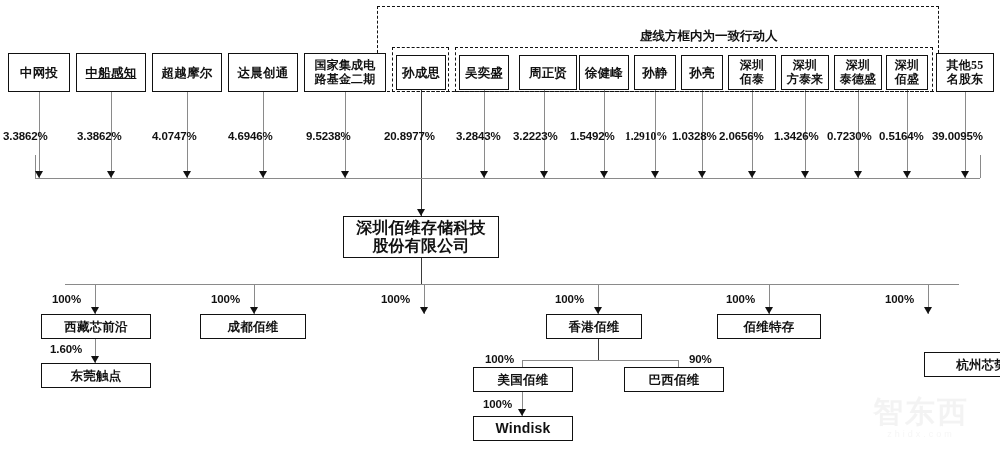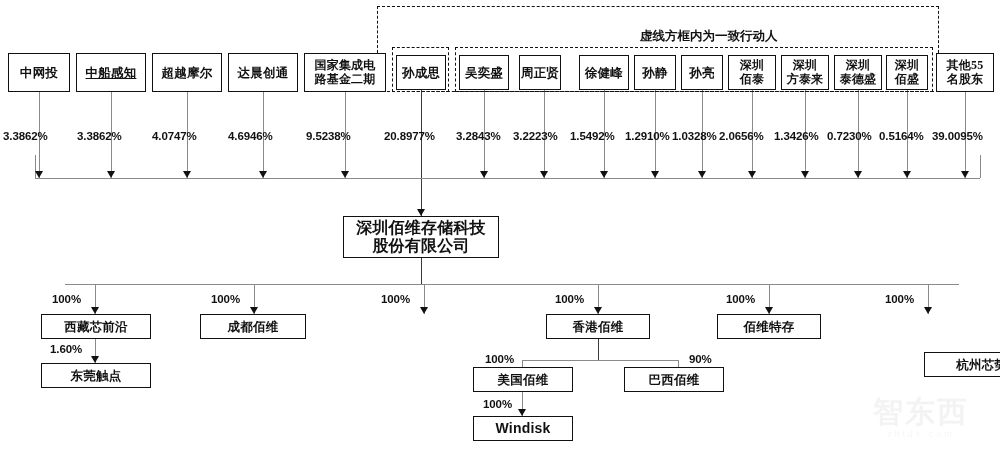--- a/index.html
+++ b/index.html
@@ -134,21 +134,21 @@
   <div class="dashed-note" style="left:640px; top:28px;">虚线方框内为一致行动人</div>
 
   <div class="node" style="left:8px; top:53px; width:62px; height:39px;">中网投</div>
   <div class="node" style="left:76px; top:53px; width:70px; height:39px;text-decoration:underline;">中船感知</div>
   <div class="node" style="left:152px; top:53px; width:70px; height:39px;">超越摩尔</div>
   <div class="node" style="left:228px; top:53px; width:70px; height:39px;">达晨创通</div>
   <div class="node small" style="left:304px; top:53px; width:82px; height:39px; white-space:pre-line;">国家集成电
 路基金二期</div>
   <div class="node" style="left:396px; top:55px; width:50px; height:35px;">孙成思</div>
   <div class="node" style="left:459px; top:55px; width:50px; height:35px;">吴奕盛</div>
-  <div class="node" style="left:519px; top:55px; width:42px; height:35px;">周正贤</div>
+  <div class="node" style="left:519px; top:55px; width:58px; height:35px;">周正贤</div>
   <div class="node" style="left:579px; top:55px; width:50px; height:35px;">徐健峰</div>
   <div class="node" style="left:634px; top:55px; width:42px; height:35px;">孙静</div>
   <div class="node" style="left:681px; top:55px; width:42px; height:35px;">孙亮</div>
   <div class="node small" style="left:728px; top:55px; width:48px; height:35px; white-space:pre-line;">深圳
 佰泰</div>
   <div class="node small" style="left:781px; top:55px; width:48px; height:35px; white-space:pre-line;">深圳
 方泰来</div>
   <div class="node small" style="left:834px; top:55px; width:48px; height:35px; white-space:pre-line;">深圳
 泰德盛</div>
   <div class="node small" style="left:886px; top:55px; width:42px; height:35px; white-space:pre-line;">深圳
@@ -158,21 +158,21 @@
 
   <div class="pct" style="left:3px;   top:130px;">3.3862%</div>
   <div class="pct" style="left:77px;  top:130px;">3.3862%</div>
   <div class="pct" style="left:152px; top:130px;">4.0747%</div>
   <div class="pct" style="left:228px; top:130px;">4.6946%</div>
   <div class="pct" style="left:306px; top:130px;">9.5238%</div>
   <div class="pct" style="left:384px; top:130px;">20.8977%</div>
   <div class="pct" style="left:456px; top:130px;">3.2843%</div>
   <div class="pct" style="left:513px; top:130px;">3.2223%</div>
   <div class="pct" style="left:570px; top:130px;">1.5492%</div>
-  <div class="pct" style="left:625px; top:130px;">1.2910%</div>
+  <div class="pct" style="left:625px; top:130px;font-family:Liberation Serif, serif;">1.2910%</div>
   <div class="pct" style="left:672px; top:130px;">1.0328%</div>
   <div class="pct" style="left:719px; top:130px;">2.0656%</div>
   <div class="pct" style="left:774px; top:130px;">1.3426%</div>
   <div class="pct" style="left:827px; top:130px;">0.7230%</div>
   <div class="pct" style="left:879px; top:130px;">0.5164%</div>
   <div class="pct" style="left:932px; top:130px;">39.0095%</div>
 
   <div class="vline" style="left:39px;  top:92px;  height:86px;"></div>
   <div class="vline" style="left:111px; top:92px;  height:86px;"></div>
   <div class="vline" style="left:187px; top:92px;  height:86px;"></div>
@@ -232,21 +232,21 @@
 
   <div class="pct" style="left:52px;  top:293px;">100%</div>
   <div class="pct" style="left:211px; top:293px;">100%</div>
   <div class="pct" style="left:381px; top:293px;">100%</div>
   <div class="pct" style="left:555px; top:293px;">100%</div>
   <div class="pct" style="left:726px; top:293px;">100%</div>
   <div class="pct" style="left:885px; top:293px;">100%</div>
 
   <div class="node" style="left:41px;  top:314px; width:110px; height:25px;">西藏芯前沿</div>
   <div class="node" style="left:200px; top:314px; width:106px; height:25px;">成都佰维</div>
-  <div class="node" style="left:546px; top:314px; width:104px; height:25px;">香港佰维</div>
+  <div class="node" style="left:546px; top:314px; width:96px; height:25px;">香港佰维</div>
   <div class="node" style="left:717px; top:314px; width:104px; height:25px;">佰维特存</div>
   <div class="node" style="left:924px; top:314px; width:128px; height:25px;margin-top:38px;">杭州芯势力</div>
 
   <div class="vline" style="left:95px; top:339px; height:24px;"></div>
   <div class="arrow" style="left:91px; top:356px;"></div>
   <div class="pct" style="left:50px; top:343px;">1.60%</div>
   <div class="node" style="left:41px; top:363px; width:110px; height:25px;">东莞触点</div>
 
   <div class="vline dark" style="left:598px; top:339px; height:21px;"></div>
   <div class="hline" style="left:522px; top:360px; width:156px;"></div>

